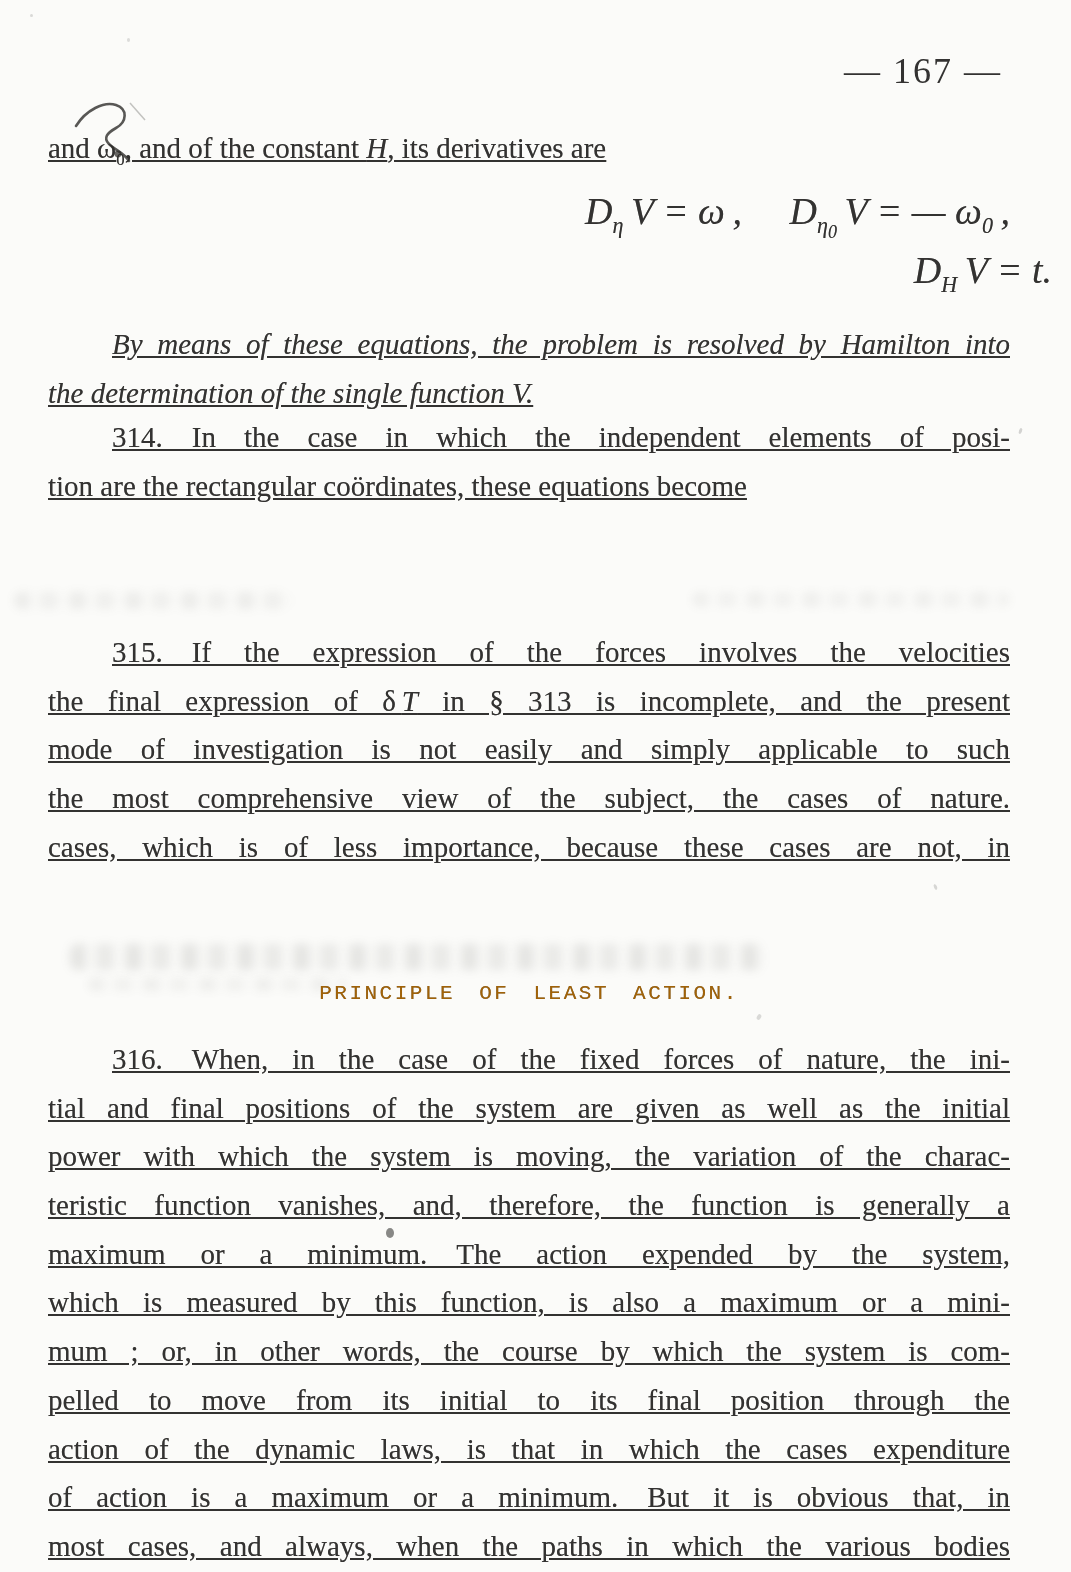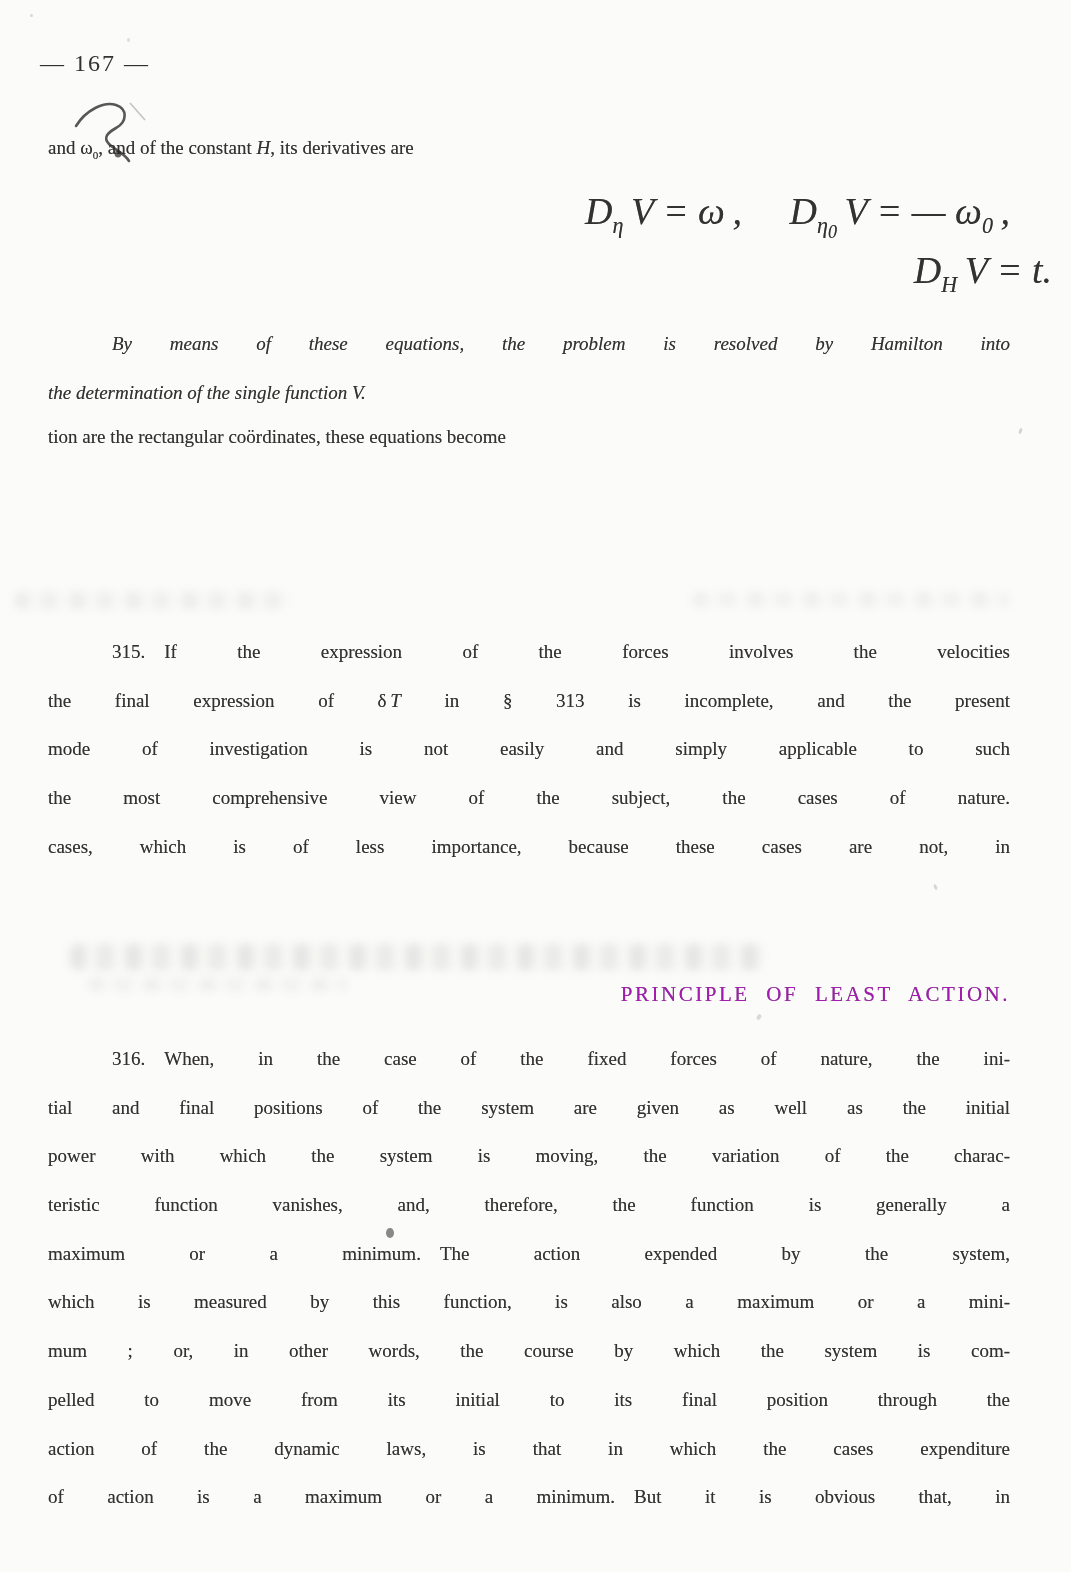--- a/index.html
+++ b/index.html
@@ -7,48 +7,49 @@
     position:relative;
     width:1071px;height:1572px;
     background:#fbfbf9;
     font-family:"Liberation Serif", serif;
     color:#333231;
     overflow:hidden;
   }
   .block{position:absolute;left:48px;width:962px;}
   .tline{
     box-sizing:border-box;width:100%;
-    font-size:19px;line-height:48.7px;height:48.7px;
+    font-size:29px;line-height:48.7px;height:48.7px;
     text-align:justify;text-align-last:left;
     white-space:nowrap;
     text-shadow:0 0 0.5px rgba(50,50,48,.55);
+    text-decoration:underline;
   }
   .tline.stretch{text-align-last:justify;white-space:normal;}
   .tline.indent{padding-left:64px;}
   .eqline{
     text-align:right;font-style:italic;font-size:38px;
     text-shadow:0 0 0.5px rgba(50,50,48,.55);
   }
   #eq1 .eqline{height:59px;line-height:59px;}
   #eq1 .eqline:nth-child(2){transform:translateX(42px);}
   #eq2 .eqline{height:54px;line-height:54px;}
   #eq2 .eqline:nth-child(2){transform:translateX(30px);}
   sub{font-size:.58em;line-height:0;}
   sub sub{font-size:.82em;}
-  #pagenum{top:50px;text-align:left;font-size:24px;letter-spacing:2px;transform:translateX(-8px);}
+  #pagenum{top:50px;text-align:right;font-size:36px;letter-spacing:2px;transform:translateX(-8px);}
   #intro{top:124px;}
   #eq1{top:182px;}
   #italicnote{top:320px;font-style:italic;}
   #p314{top:413px;}
   #eq2{top:524px;}
   #p315{top:628px;}
   #heading{
-    top:982px;text-align:right;
+    top:982px;text-align:center;
     font-size:21px;letter-spacing:2.5px;word-spacing:9px;
-    color:#a21caf;text-shadow:0 0 0.5px rgba(50,50,48,.6);
+    color:#a16207;text-shadow:0 0 0.5px rgba(50,50,48,.6);font-family:Liberation Mono, monospace;
   }
   #p316{top:1035px;}
 
   
   .ghost{
     position:absolute;
     background:repeating-linear-gradient(90deg,
       rgba(105,105,100,.30) 0 15px, rgba(105,105,100,.05) 15px 27px,
       rgba(105,105,100,.24) 27px 43px, rgba(105,105,100,.04) 43px 56px);
     filter:blur(5px);border-radius:8px;
@@ -81,20 +82,21 @@
       <div class="eqline">D<sub>η</sub> V = ω ,  D<sub>η<sub>0</sub></sub> V = — ω<sub>0</sub> ,</div>
       <div class="eqline">D<sub>H</sub> V = t.</div>
     </div>
 
   <div class="block" id="italicnote">
       <div class="tline stretch indent">By means of these equations, the problem is resolved by Hamilton into</div>
       <div class="tline">the determination of the single function V.</div>
     </div>
 
   <div class="block" id="p314">
+      <div class="tline stretch indent">314. In the case in which the independent elements of posi-</div>
       <div class="tline">tion are the rectangular coördinates, these equations become</div>
     </div>
 
 
   <div class="block" id="p315">
       <div class="tline stretch indent">315. If the expression of the forces involves the velocities</div>
       <div class="tline stretch">the final expression of δ <i>T</i> in § 313 is incomplete, and the present</div>
       <div class="tline stretch">mode of investigation is not easily and simply applicable to such</div>
       <div class="tline stretch">the most comprehensive view of the subject, the cases of nature.</div>
       <div class="tline stretch">cases, which is of less importance, because these cases are not, in</div>
@@ -111,20 +113,21 @@
       <div class="tline stretch indent">316. When, in the case of the fixed forces of nature, the ini-</div>
       <div class="tline stretch">tial and final positions of the system are given as well as the initial</div>
       <div class="tline stretch">power with which the system is moving, the variation of the charac-</div>
       <div class="tline stretch">teristic function vanishes, and, therefore, the function is generally a</div>
       <div class="tline stretch">maximum or a minimum. The action expended by the system,</div>
       <div class="tline stretch">which is measured by this function, is also a maximum or a mini-</div>
       <div class="tline stretch">mum ; or, in other words, the course by which the system is com-</div>
       <div class="tline stretch">pelled to move from its initial to its final position through the</div>
       <div class="tline stretch">action of the dynamic laws, is that in which the cases expenditure</div>
       <div class="tline stretch">of action is a maximum or a minimum. But it is obvious that, in</div>
+      <div class="tline stretch">most cases, and always, when the paths in which the various bodies</div>
     </div>
 
   <svg id="hairmark" width="100" height="72" viewBox="0 0 100 72">
     <path d="M4,26 C14,10 32,1 44,5 C56,9 55,22 44,28 C35,33 31,38 37,44 C43,50 52,53 57,61" fill="none" stroke="rgba(48,46,44,.8)" stroke-width="2.6" stroke-linecap="round"></path>
     <path d="M58,3 L73,20" fill="none" stroke="rgba(48,46,44,.28)" stroke-width="1.5"></path>
     <circle cx="46" cy="54" r="3.4" fill="rgba(40,38,36,.7)"></circle>
   </svg>
 
   <div class="speck" id="speck1"></div>
   <div class="speck" id="speck2"></div>

